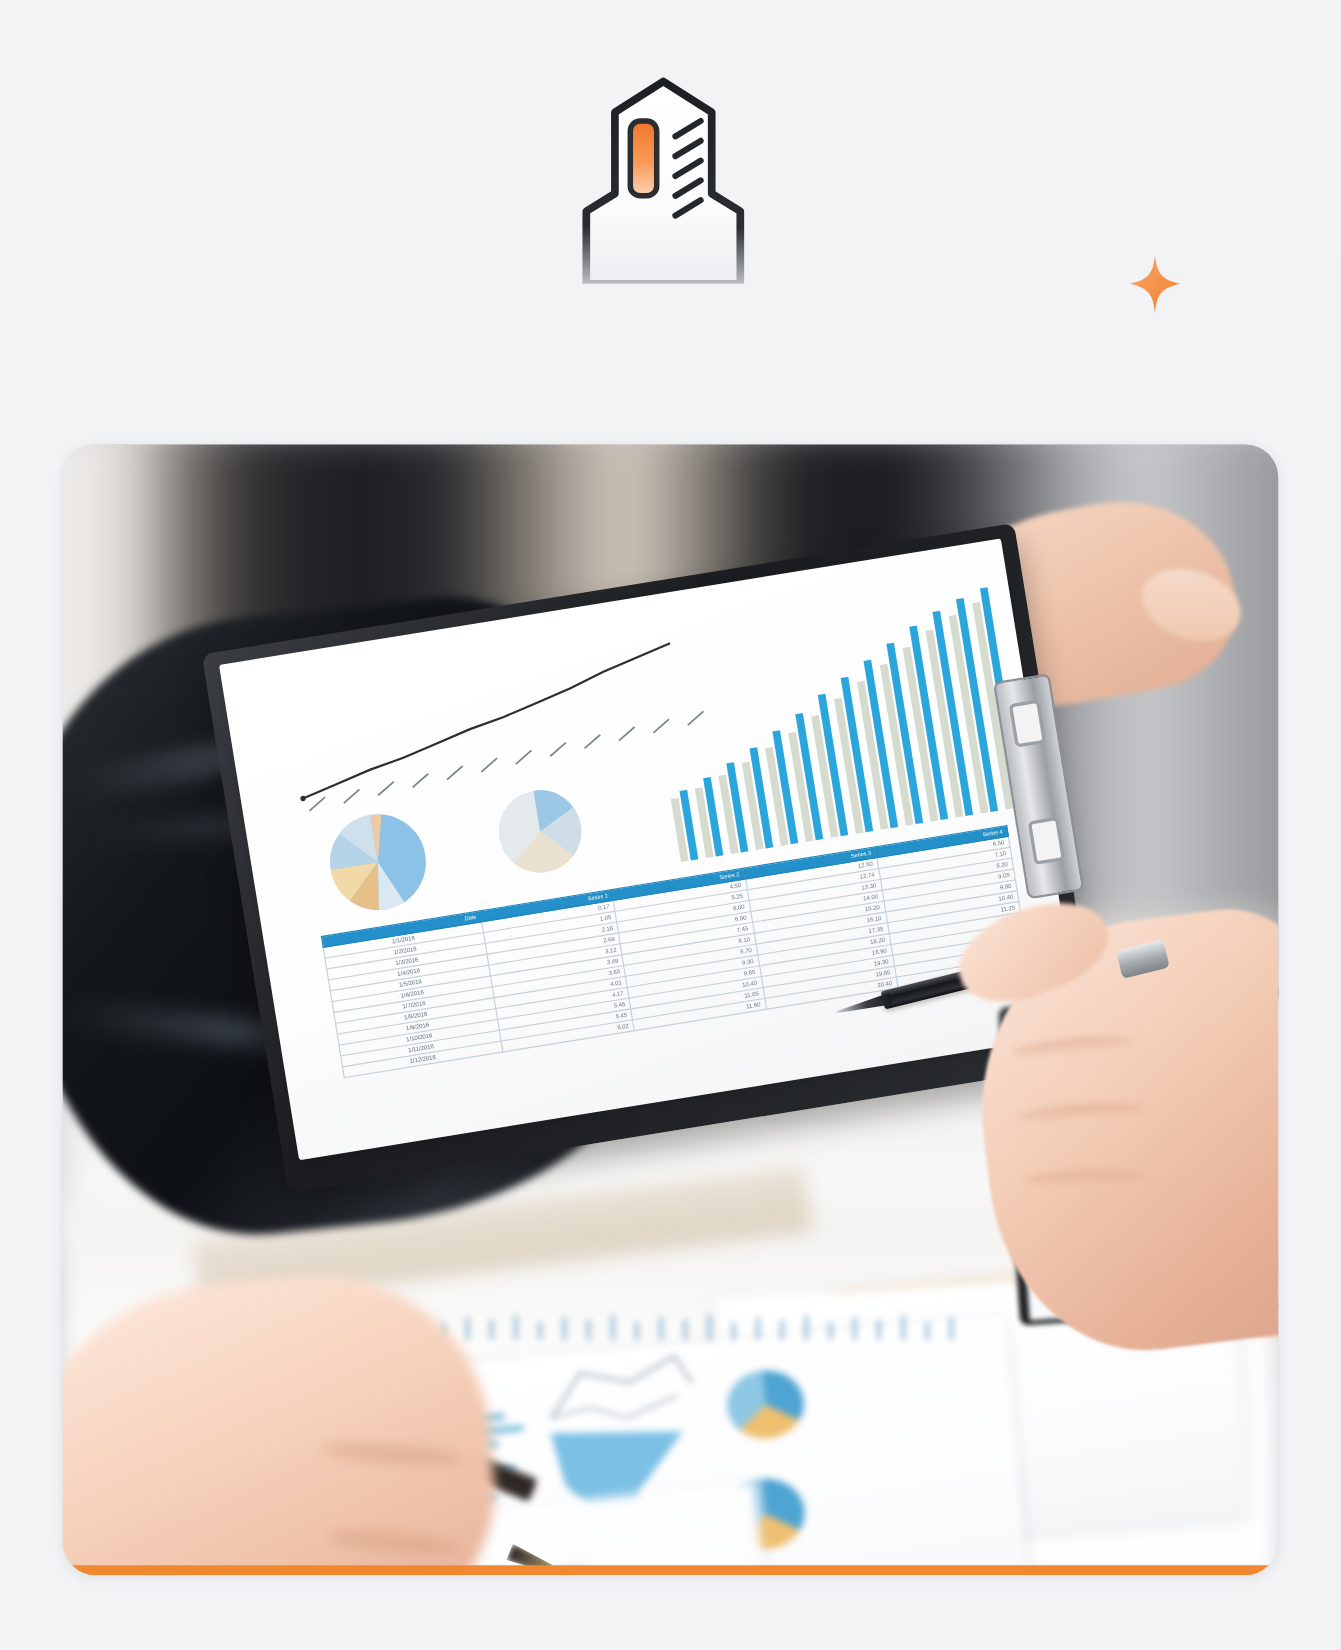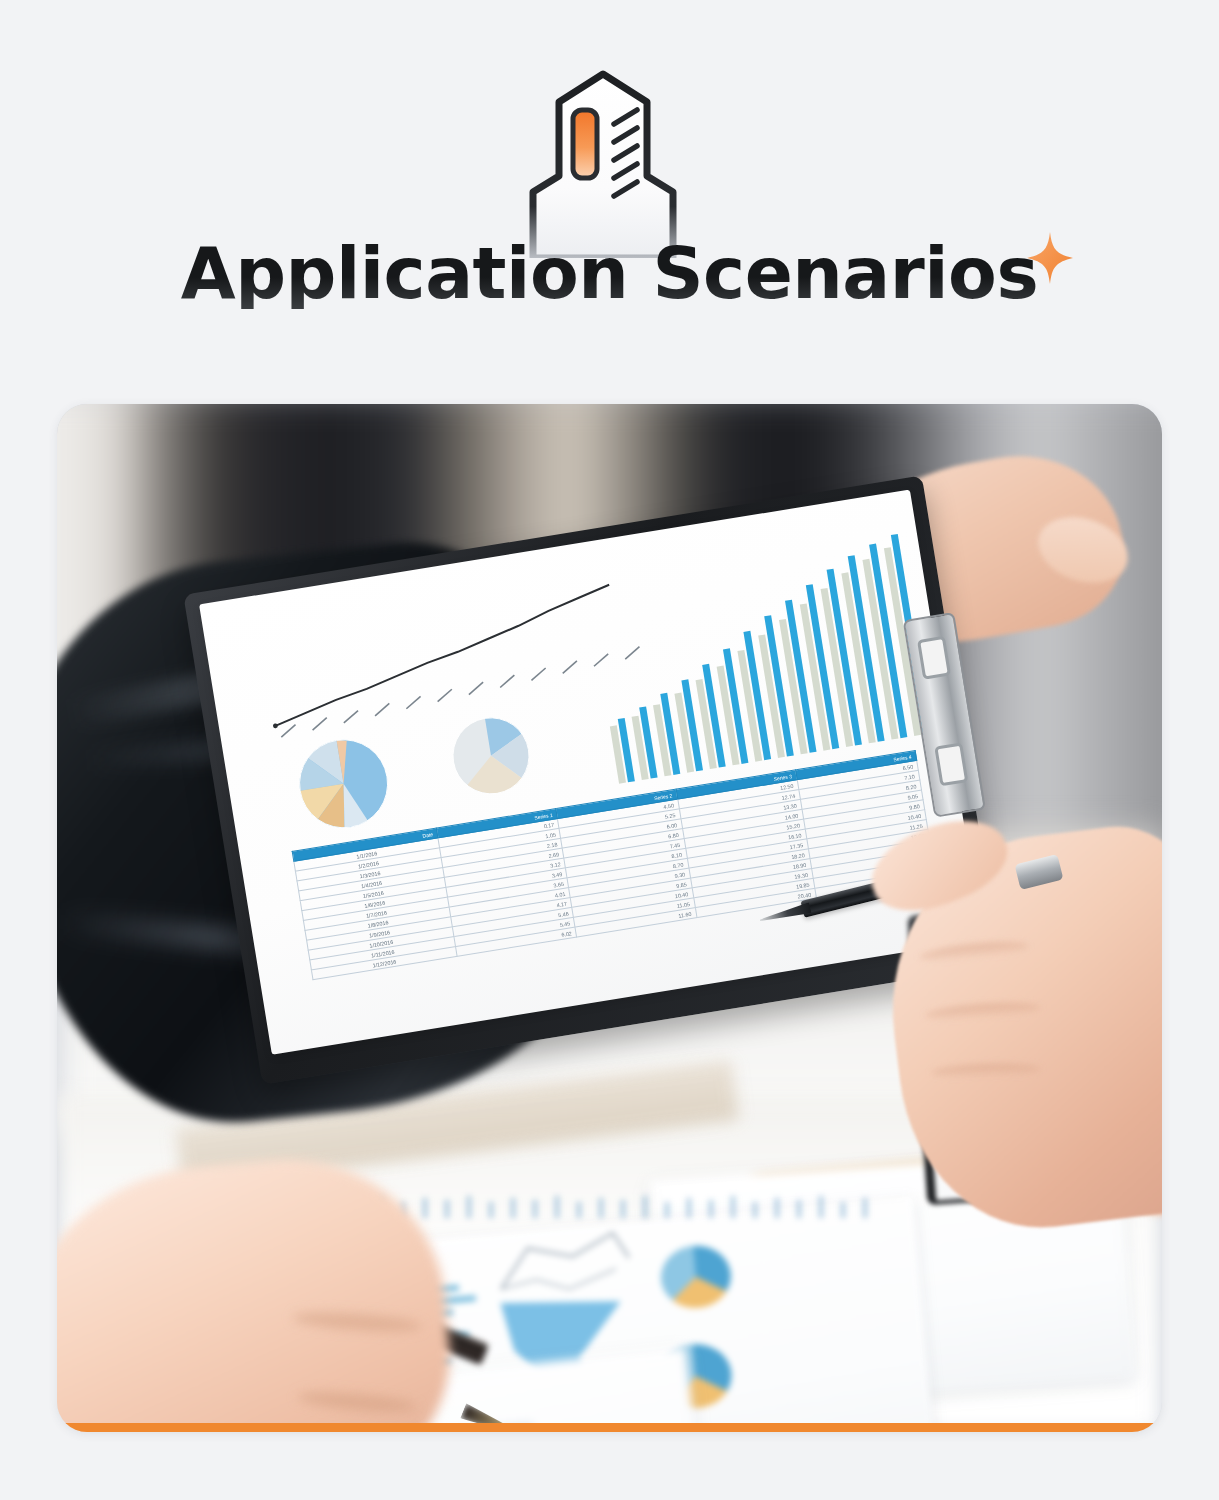--- a/index.html
+++ b/index.html
@@ -515,23 +515,20 @@
     <rect x="76" y="42" width="24" height="68" rx="9" fill="url(#winFill)" stroke="#2a2d31" stroke-width="5"></rect>
     <g stroke="#24272b" stroke-width="5.5" stroke-linecap="round">
       <line x1="117" y1="56" x2="140" y2="42"></line>
       <line x1="117" y1="74" x2="140" y2="60"></line>
       <line x1="117" y1="92" x2="140" y2="78"></line>
       <line x1="117" y1="110" x2="140" y2="96"></line>
       <line x1="117" y1="128" x2="140" y2="114"></line>
     </g>
   </svg>
 
-  <div class="title-row">
-    <h1 class="page-title">Application Scenarios</h1>
-  </div>
 
   <svg class="title-sparkle" viewBox="0 0 46 52" xmlns="http://www.w3.org/2000/svg">
     <defs>
       <linearGradient id="sparkGrad" x1="0" y1="0" x2="1" y2="1">
         <stop offset="0%" stop-color="#f9a668"></stop>
         <stop offset="100%" stop-color="#f0802f"></stop>
       </linearGradient>
     </defs>
     <path d="M23 0 C25 17 29 22 46 26 C29 30 25 35 23 52 C21 35 17 30 0 26 C17 22 21 17 23 0 Z" fill="url(#sparkGrad)"></path>
   </svg>

